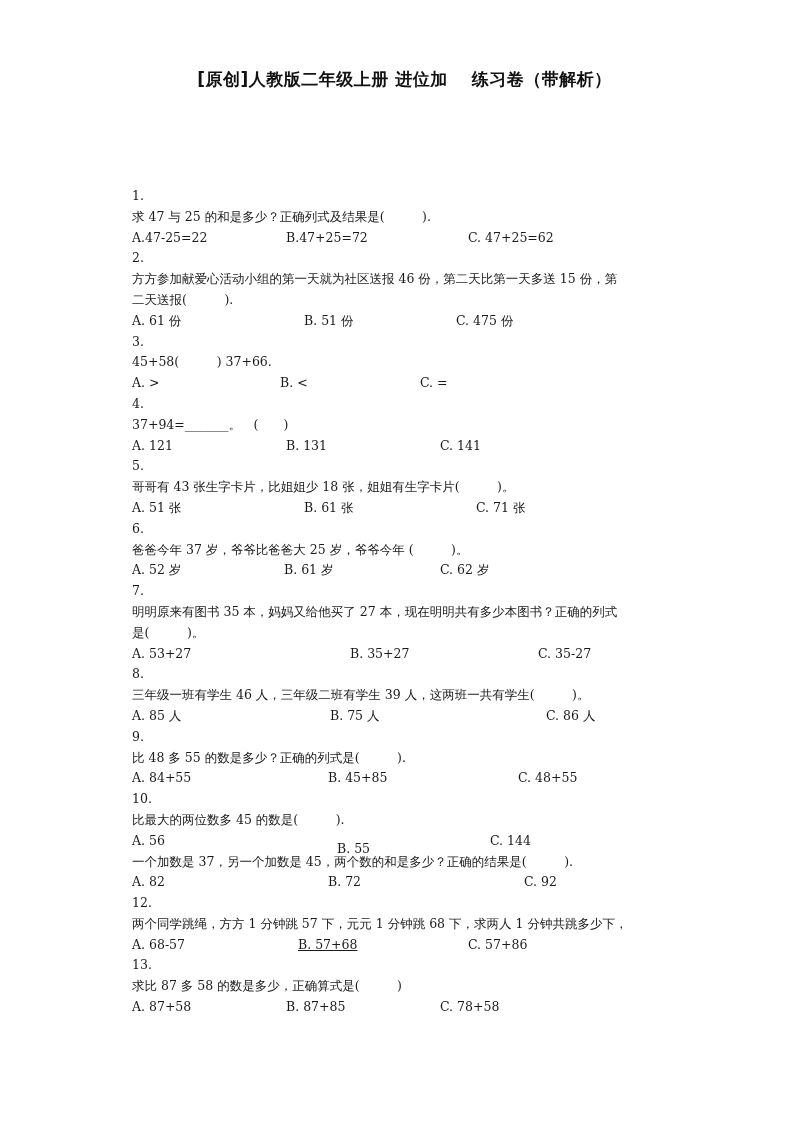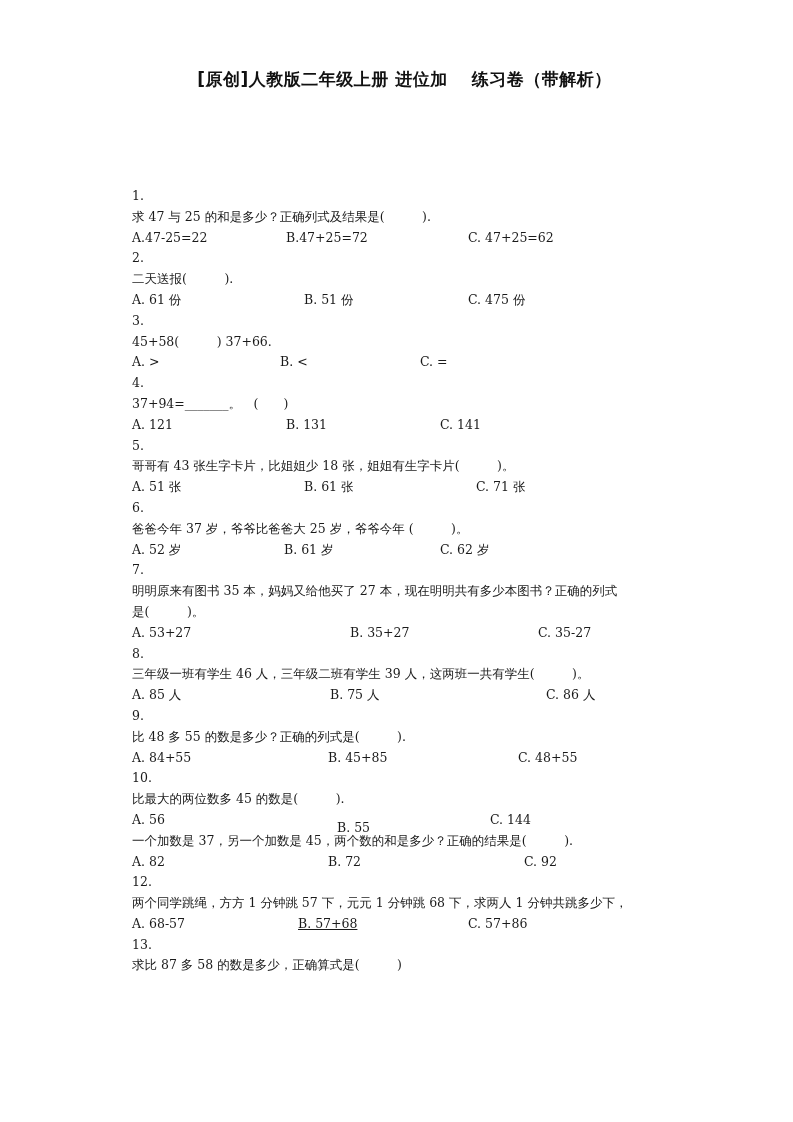--- a/index.html
+++ b/index.html
@@ -22,25 +22,26 @@
       <div class="line">1.</div>
       <div class="line">求 47 与 25 的和是多少？正确列式及结果是(　　　).</div>
       <div class="line">
         <span class="opt" style="left: 0px;">A.47-25=22</span>
         <span class="opt" style="left: 154px;">B.47+25=72</span>
         <span class="opt" style="left: 336px;">C.  47+25=62</span>
       </div>
     </div>
     <div>
       <div class="line">2.</div>
+      <div class="line">方方参加献爱心活动小组的第一天就为社区送报 46 份，第二天比第一天多送 15 份，第</div>
       <div class="line">二天送报(　　　).</div>
       <div class="line">
         <span class="opt" style="left: 0px;">A. 61 份</span>
         <span class="opt" style="left: 172px;">B. 51 份</span>
-        <span class="opt" style="left: 336px;">C. 475 份</span>
+        <span class="opt" style="left: 324px;">C. 475 份</span>
       </div>
     </div>
     <div>
       <div class="line">3.</div>
       <div class="line">45+58(　　　) 37+66.</div>
       <div class="line">
         <span class="opt" style="left: 0px;">A. &gt;</span>
         <span class="opt" style="left: 148px;">B. &lt;</span>
         <span class="opt" style="left: 288px;">C. =</span>
       </div>
@@ -122,14 +123,19 @@
       <div class="line">两个同学跳绳，方方 1 分钟跳 57 下，元元 1 分钟跳 68 下，求两人 1 分钟共跳多少下，</div>
       <div class="line">
         <span class="opt" style="left: 0px;">A. 68-57</span>
         <span class="opt" style="left: 166px; text-decoration: underline;">B. 57+68</span>
         <span class="opt" style="left: 336px;">C. 57+86</span>
       </div>
     </div>
     <div>
       <div class="line">13.</div>
       <div class="line">求比 87 多 58 的数是多少，正确算式是(　　　)</div>
+      <div class="line">
+        <span class="opt" style="left: 0px;">A. 87+58</span>
+        <span class="opt" style="left: 154px;">B. 87+85</span>
+        <span class="opt" style="left: 308px;">C. 78+58</span>
+      </div>
     </div>
   </div>
 
 </body></html>

